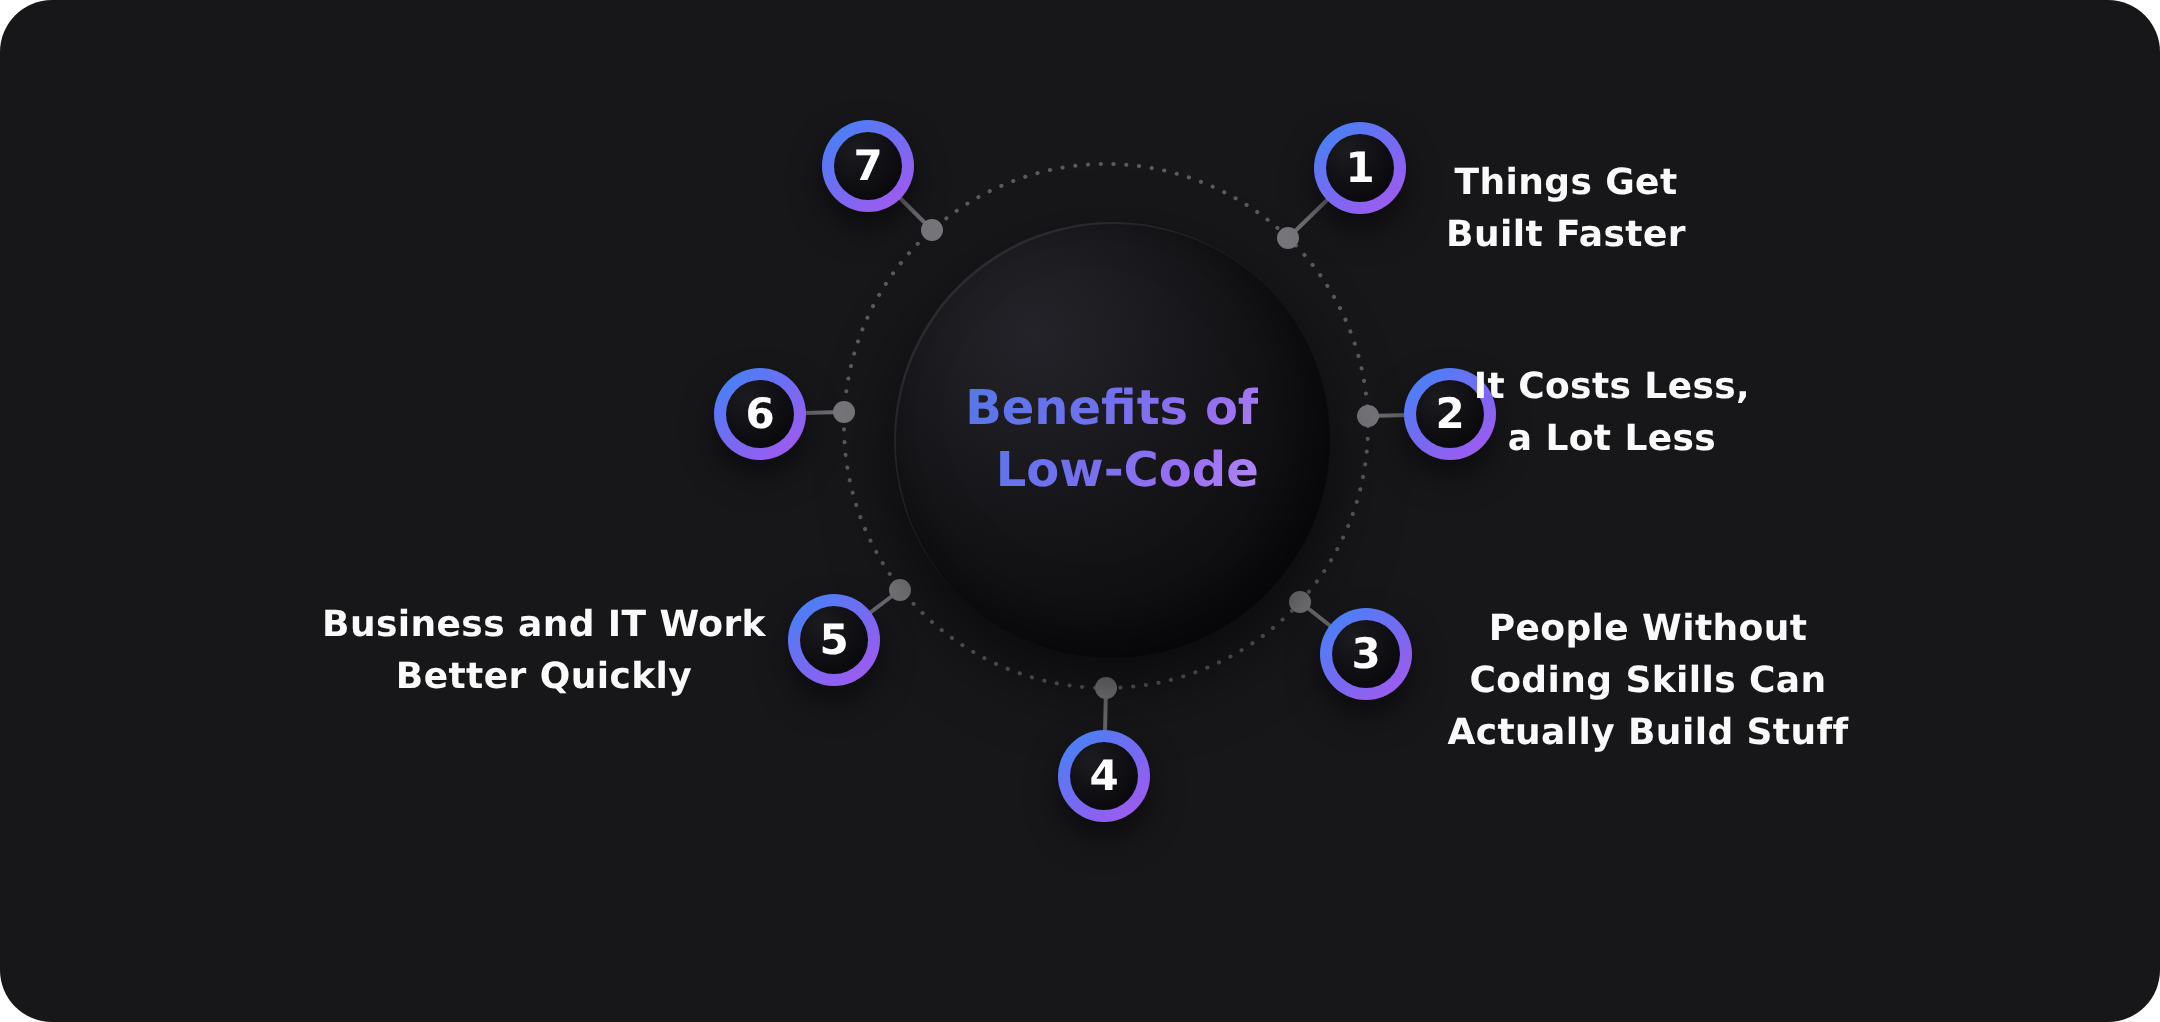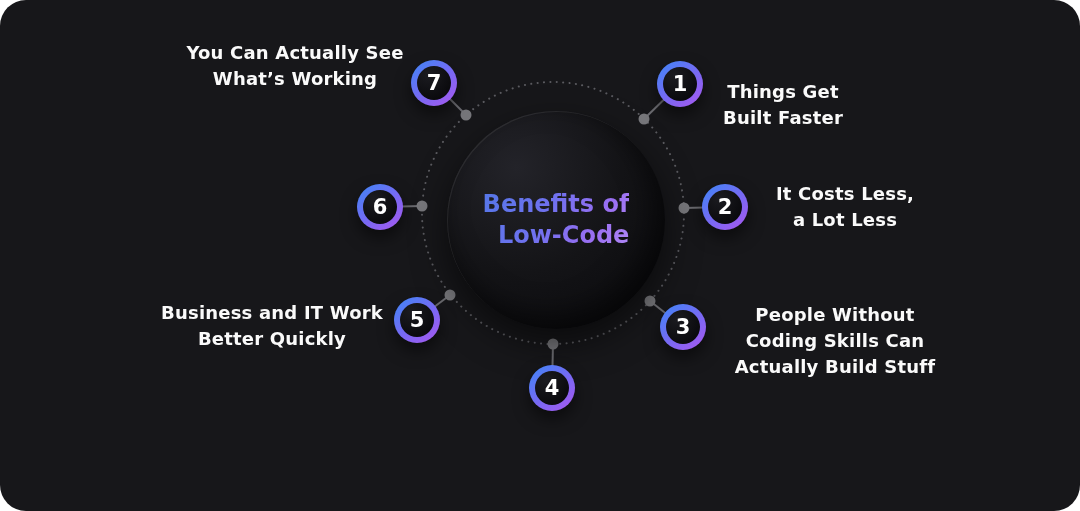--- a/index.html
+++ b/index.html
@@ -54,22 +54,22 @@
   .b7 { left: 434px; top: 83px; }
 
   
   .label {
     position: absolute; transform: translate(-50%, -50%);
     white-space: pre-line; text-align: center;
     color: #fafafa; font-weight: 700; font-size: 18px; line-height: 26px;
     letter-spacing: 0.2px;
   }
   .l1 { left: 783px; top: 82px; margin-top: 23px; }
-  .l2 { left: 845px; top: 207px; }
-  .l3 { left: 824px; top: 341px; margin-left: 11px; }
+  .l2 { left: 806px; top: 207px; }
+  .l3 { left: 824px; top: 341px; }
   .l4 { left: 553px; top: 445px; }
   .l5 { left: 272px; top: 326px; }
   .l6 { left: 252px; top: 202px; }
   .l7 { left: 295px; top: 66px; }
 </style>
 </head>
 <body>
 
 <div class="card">
 
@@ -126,16 +126,14 @@
 
   <div class="label l1">Things Get
 Built Faster</div>
   <div class="label l2">It Costs Less,
 a Lot Less</div>
   <div class="label l3">People Without
 Coding Skills Can
 Actually Build Stuff</div>
   <div class="label l5">Business and IT Work
 Better Quickly</div>
-  <div class="label l7">You Can Actually See
-What’s Working</div>
 
 </div>
 
 </body></html>

